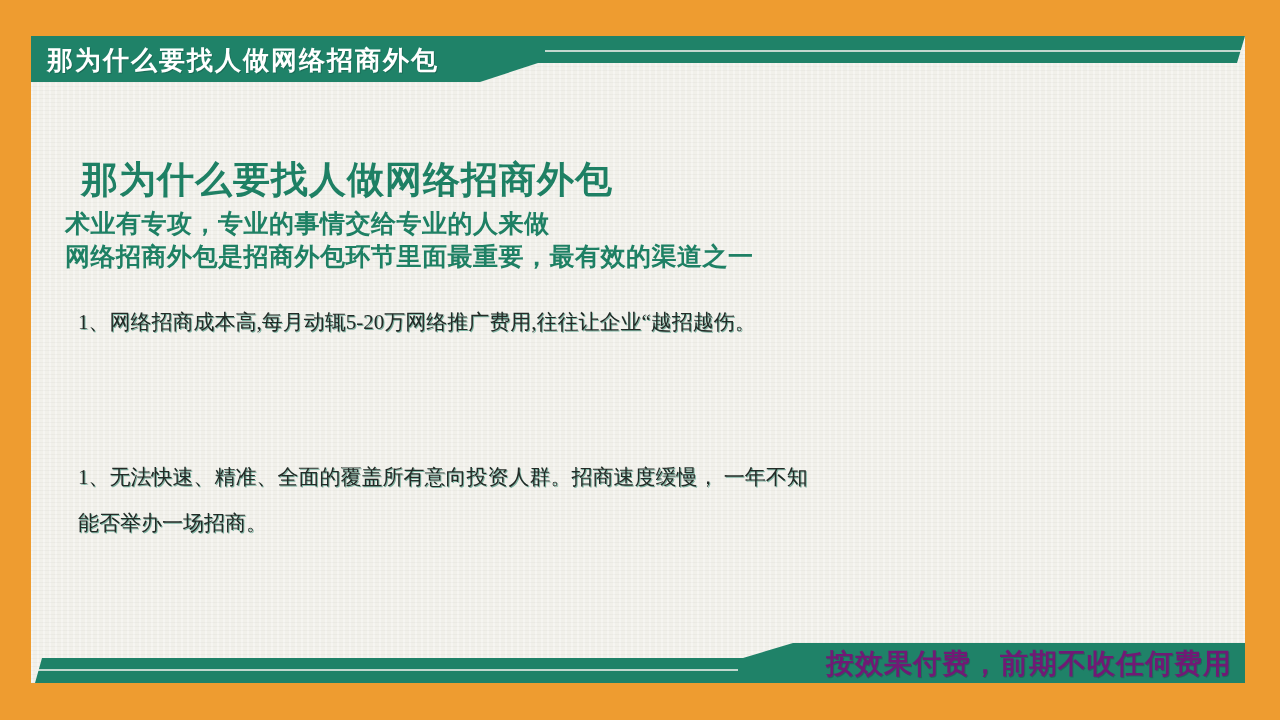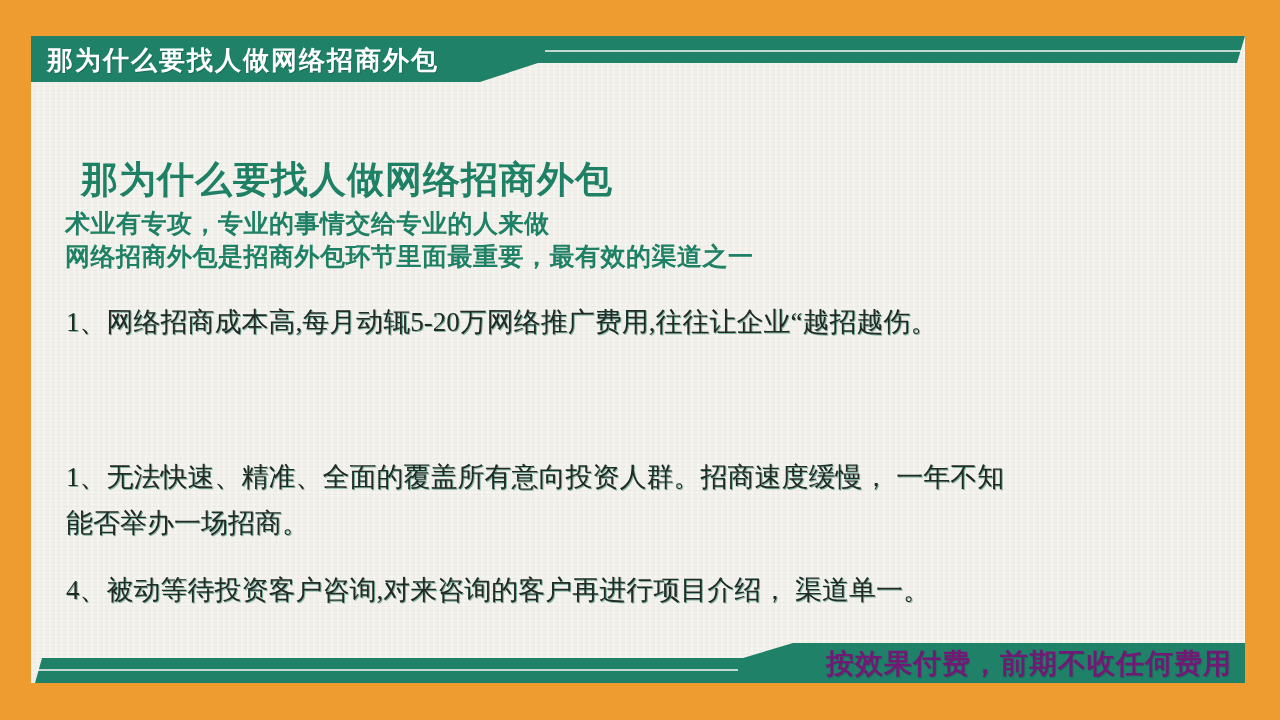--- a/index.html
+++ b/index.html
@@ -37,23 +37,23 @@
     position:absolute;left:65px;top:139px;margin:16px;
     color:#1E8064;font-size:37px;font-weight:bold;letter-spacing:1px;
     white-space:nowrap;
   }
   .subtitle{
     position:absolute;left:65px;top:207px;
     color:#1E8064;font-size:25px;font-weight:bold;line-height:33px;
     letter-spacing:0.5px;
   }
   .point{
-    position:absolute;left:66px;width:1145px;margin:0;
+    position:absolute;left:78px;width:1145px;margin:0;
     font-family:"Liberation Serif","DejaVu Serif",serif;
-    color:#232A26;font-size:27px;line-height:46px;
+    color:#232A26;font-size:21px;line-height:46px;
     text-shadow:1px 1px 0 rgba(31,130,104,0.55);
   }
   .point-1{top:299px;}
   .point-2{top:377px;}
   .point-3{top:454px;}
   .point-3 .pline + .pline{margin-top:0;}
   .point-4{top:567px;}
   
   .bottom-band{
     position:absolute;left:31px;top:643px;width:1214px;height:40px;
@@ -91,20 +91,17 @@
   <p class="point point-1">
     <span class="pline">1、网络招商成本高,每月动辄5-20万网络推广费用,往往让企业“越招越伤。</span>
   </p>
 
 
   <p class="point point-3">
     <span class="pline" style="display:block">1、无法快速、精准、全面的覆盖所有意向投资人群。招商速度缓慢， 一年不知</span>
     <span class="pline" style="display:block">能否举办一场招商。</span>
   </p>
 
-  <p class="point point-4">
-    <span class="pline">4、被动等待投资客户咨询,对来咨询的客户再进行项目介绍， 渠道单一。</span>
-  </p>
 
   <div class="bottom-band"></div>
   <div class="bottom-line"></div>
   <div class="footer-text">按效果付费，前期不收任何费用</div>
 </div>
 
 </body></html>

